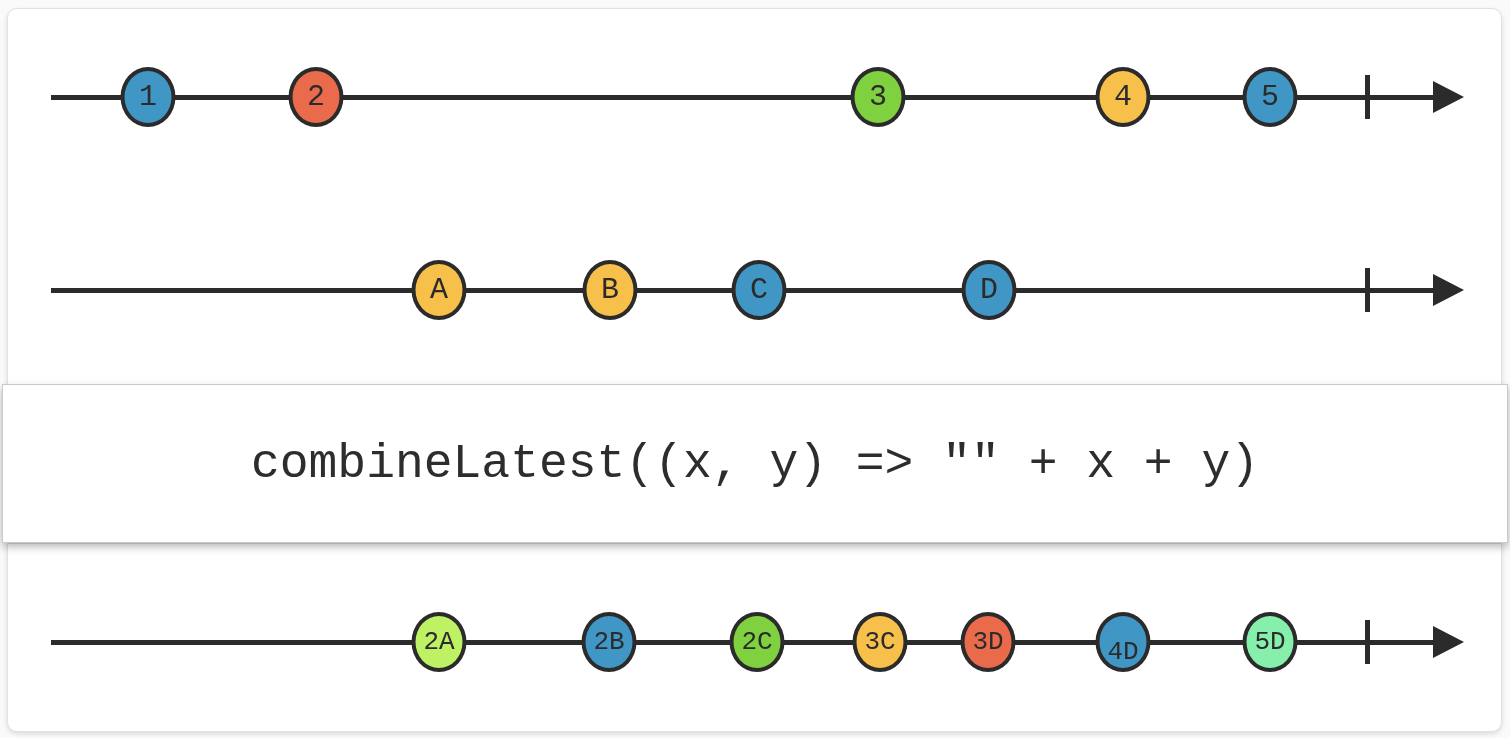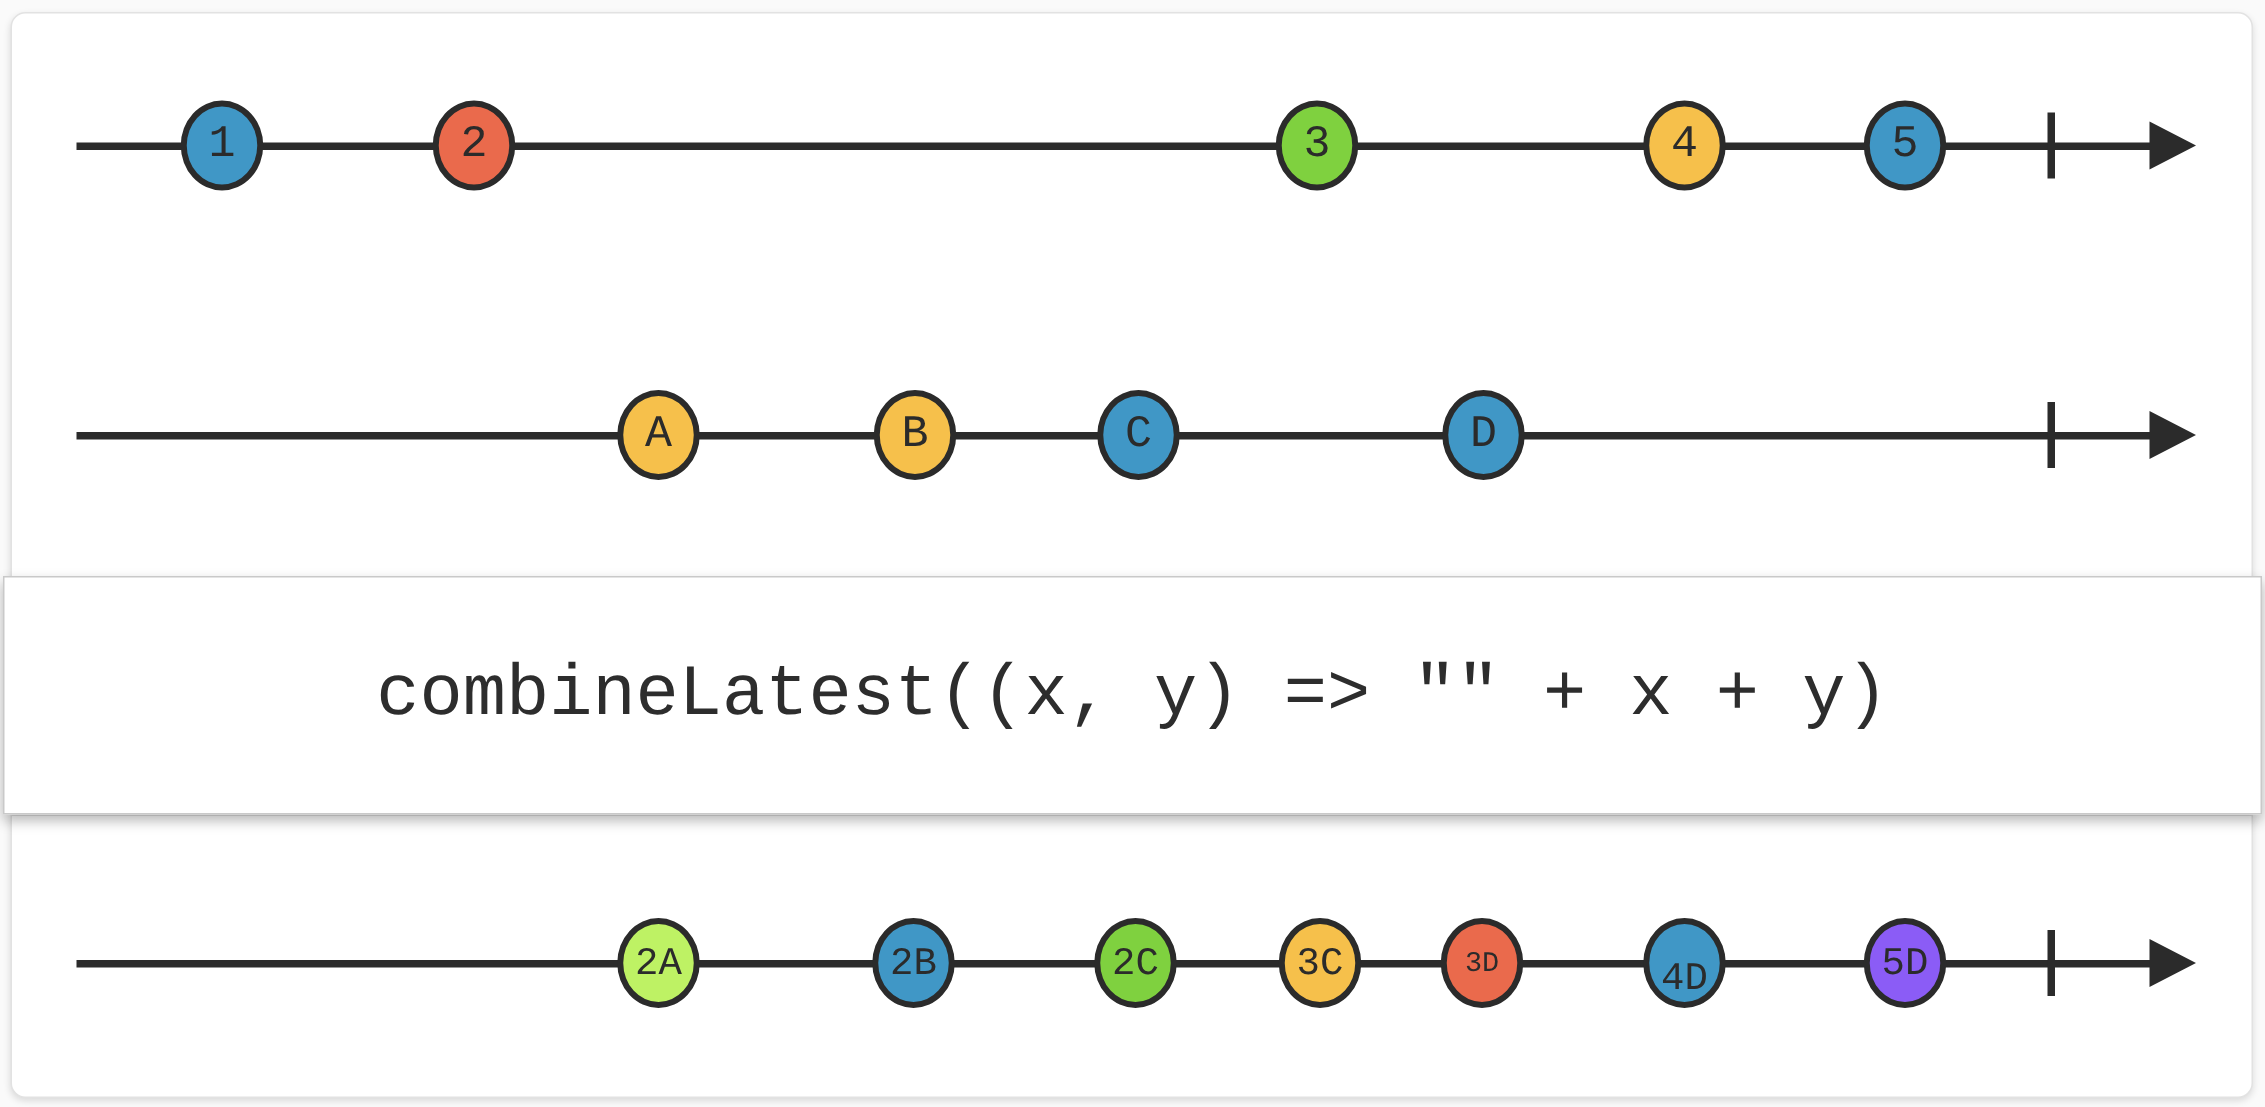--- a/index.html
+++ b/index.html
@@ -170,23 +170,23 @@
       <div class="marble" style="left: 609px; top: 0px; background: rgb(64, 151, 198);">
         <span style="font-size: 26px;">2B</span>
       </div>
       <div class="marble" style="left: 757px; top: 0px; background: rgb(127, 209, 63);">
         <span style="font-size: 26px;">2C</span>
       </div>
       <div class="marble" style="left: 880px; top: 0px; background: rgb(246, 192, 75);">
         <span style="font-size: 26px;">3C</span>
       </div>
       <div class="marble" style="left: 988px; top: 0px; background: rgb(234, 106, 76);">
-        <span style="font-size: 19px;">3D</span>
+        <span style="font-size: 26px;">3D</span>
       </div>
       <div class="marble" style="left: 1123px; top: 0px; background: rgb(64, 151, 198);">
         <span style="font-size: 26px; margin-top: 20px;">4D</span>
       </div>
-      <div class="marble" style="left: 1270px; top: 0px; background: #8b5cf6;">
+      <div class="marble" style="left: 1270px; top: 0px; background: #86efac;">
         <span style="font-size: 26px;">5D</span>
       </div>
     </div>
 
 </div>
 
 </body></html>

